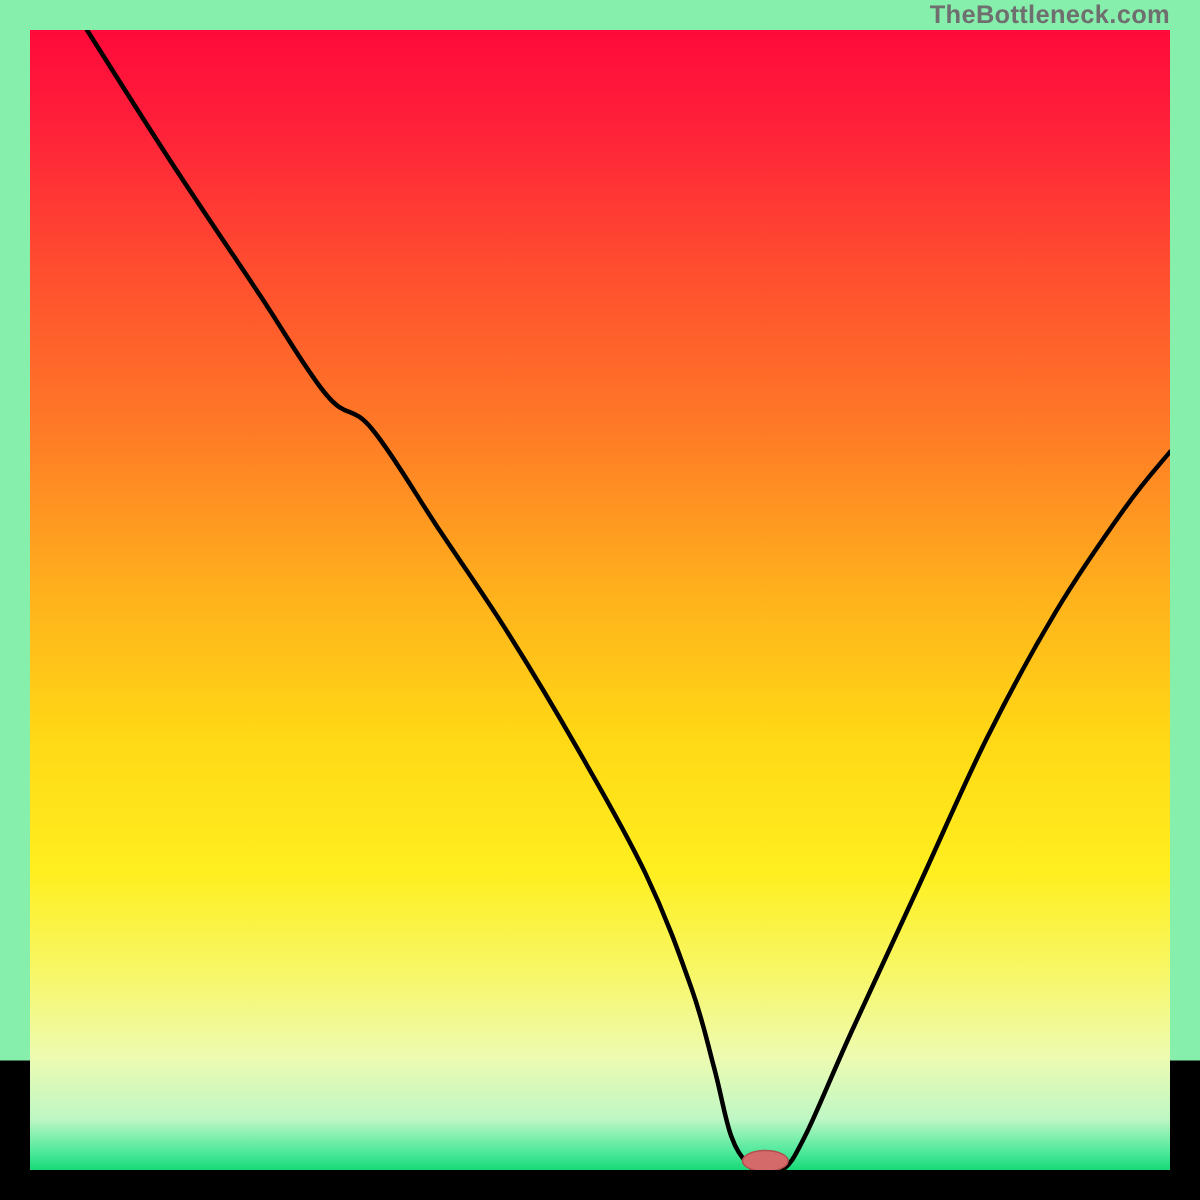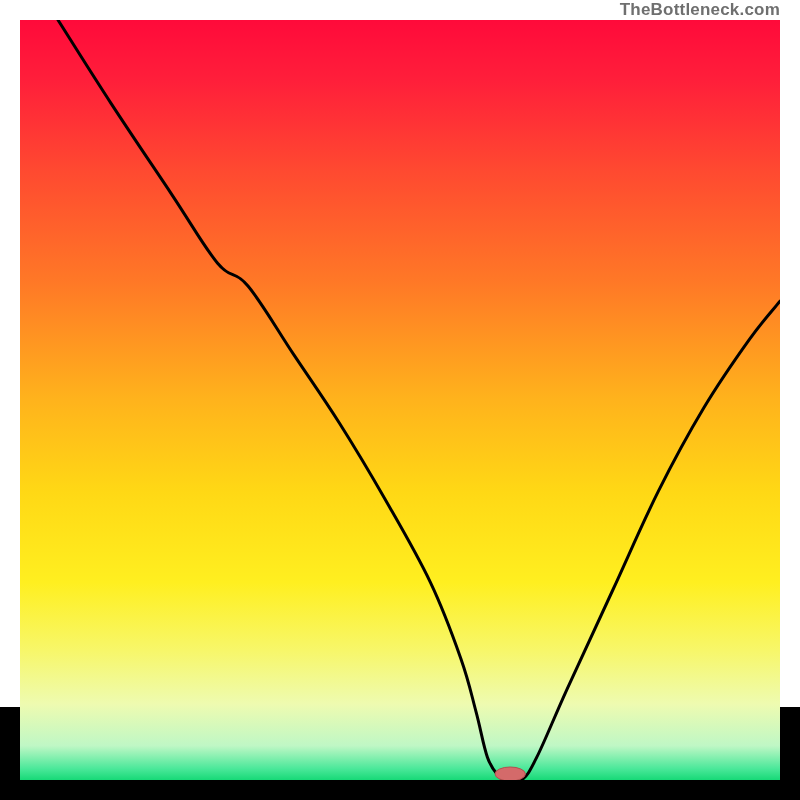--- a/index.html
+++ b/index.html
@@ -7,21 +7,21 @@
     padding: 0;
     width: 800px;
     height: 800px;
     background: #000;
     overflow: hidden;
   }
   .frame {
     position: relative;
     width: 800px;
     height: 707px;
-    background: #ffffff;
+    background: #86efac;
   }
   .plot {
     position: absolute;
     left: 20px;
     top: 20px;
     width: 760px;
     height: 760px;
   }
   .watermark {
     position: absolute;

